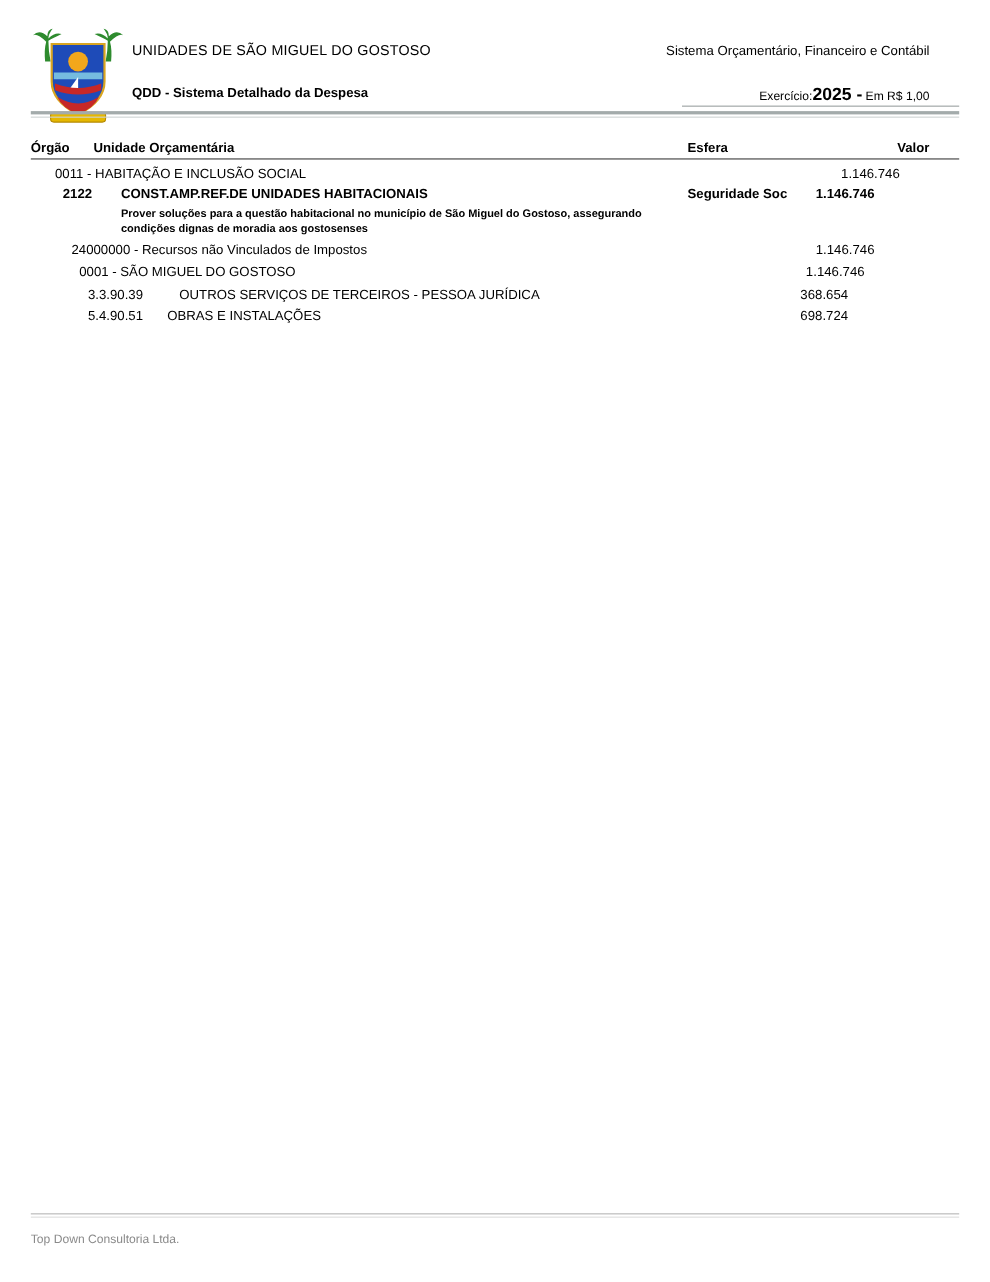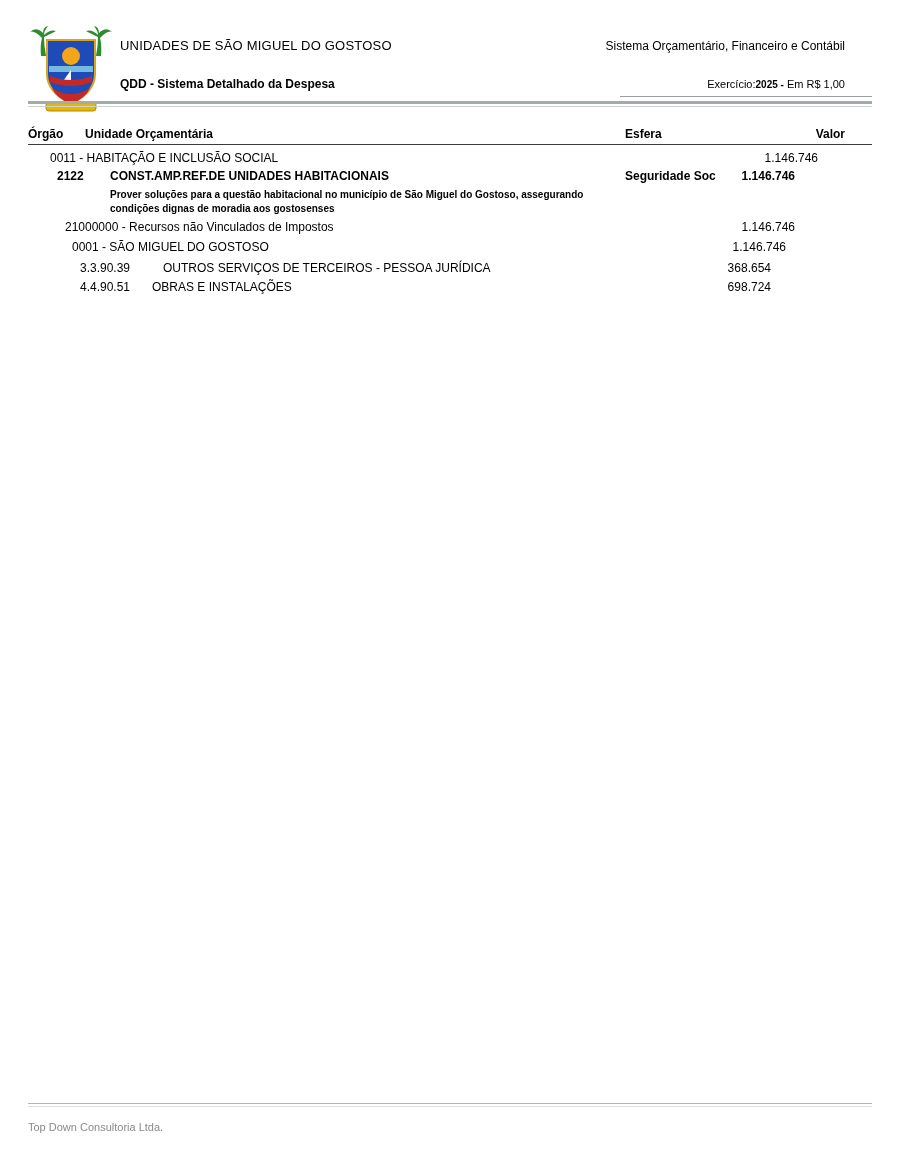--- a/index.html
+++ b/index.html
@@ -11,21 +11,21 @@
     color:#000000;
     overflow:hidden;
   }
   .abs { position:absolute; }
 
   
   .municipality { top:38px; left:120px; font-size:13px; letter-spacing:0.2px; }
   .system-name  { top:39px; right:55px; font-size:12px; }
   .report-title { top:77px; left:120px; font-size:12px; font-weight:bold; }
   .exercise     { top:78px; right:55px; font-size:11px; white-space:nowrap; }
-  .exercise .year { font-size:10px; font-weight:bold; margin-right:3px;text-align:right; }
+  .exercise .year { font-size:16px; font-weight:bold; margin-right:3px;text-align:right; }
   .exercise-rule { top:96px; left:620px; right:28px; height:1px; background:#9aa0a0; }
   .rule-thick { top:101px; left:28px; right:28px; height:3px; background:#a3abab; }
   .rule-thin  { top:106px; left:28px; right:28px; height:1px; background:#cdd3d3; }
 
   
   .th { top:127px; font-size:12px; font-weight:bold; }
   .th-orgao   { left:28px; }
   .th-unidade { left:85px; }
   .th-esfera  { left:625px; }
   .th-valor   { right:55px; }
@@ -95,31 +95,31 @@
   <div class="abs cell" style="top:151px; left:50px;">0011 - HABITAÇÃO E INCLUSÃO SOCIAL</div>
   <div class="abs cell" style="top:151px; right:82px;">1.146.746</div>
 
   <div class="abs cell bold" style="top:169px; left:57px;">2122</div>
   <div class="abs cell bold" style="top:169px; left:110px;">CONST.AMP.REF.DE UNIDADES HABITACIONAIS</div>
   <div class="abs cell bold esfera-cell" style="top:169px; left:625px;">Seguridade Soc</div>
   <div class="abs cell bold" style="top:169px; right:105px;">1.146.746</div>
 
   <div class="abs desc" style="top:188px; left:110px;">Prover soluções para a questão habitacional no município de São Miguel do Gostoso, assegurando condições dignas de moradia aos gostosenses</div>
 
-  <div class="abs cell" style="top:220px; left:65px;">21000000 - Recursos não Vinculados de Impostos</div>
+  <div class="abs cell" style="top:220px; left:65px;">24000000 - Recursos não Vinculados de Impostos</div>
   <div class="abs cell" style="top:220px; right:105px;">1.146.746</div>
 
   <div class="abs cell" style="top:240px; left:72px;">0001 - SÃO MIGUEL DO GOSTOSO</div>
   <div class="abs cell" style="top:240px; right:114px;">1.146.746</div>
 
   <div class="abs cell" style="top:261px; left:80px;">3.3.90.39</div>
   <div class="abs cell" style="top:261px; left:152px;margin-left:11px;">OUTROS SERVIÇOS DE TERCEIROS - PESSOA JURÍDICA</div>
   <div class="abs cell" style="top:261px; right:129px;">368.654</div>
 
-  <div class="abs cell" style="top:280px; left:80px;">4.4.90.51</div>
+  <div class="abs cell" style="top:280px; left:80px;">5.4.90.51</div>
   <div class="abs cell" style="top:280px; left:152px;">OBRAS E INSTALAÇÕES</div>
   <div class="abs cell" style="top:280px; right:129px;">698.724</div>
 
 </main>
 
 <footer>
   <div class="abs footer-line1"></div>
   <div class="abs footer-line2"></div>
   <div class="abs footer-text">Top Down Consultoria Ltda.</div>
 </footer>

